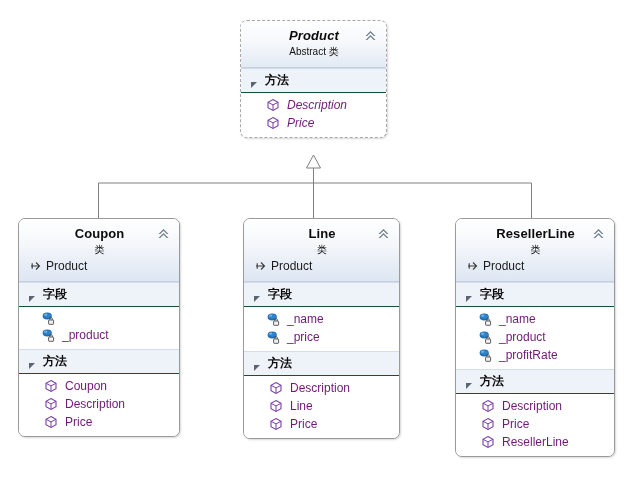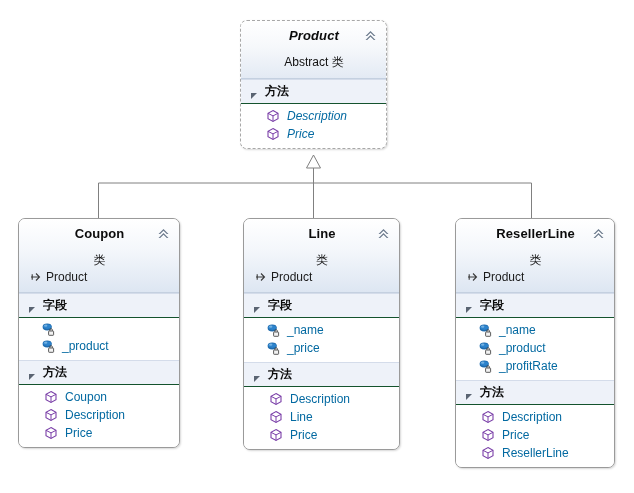--- a/index.html
+++ b/index.html
@@ -62,24 +62,24 @@
   .class-name {
     font-size: 13px;
     font-weight: bold;
     color: #0b0b0b;
     line-height: 15px;
     letter-spacing: 0.1px;
   }
   .class-name.italic { font-style: italic; }
 
   .class-kind {
-    font-size: 12px;
+    font-size: 10px;
     color: #111111;
     line-height: 15px;
-    margin-top: 12px;
+    margin-top: 1px;
   }
 
   .base-row {
     display: flex;
     align-items: center;
     gap: 4px;
     margin-top: 2px;
     line-height: 14px;
   }
   .base-name {
@@ -136,21 +136,21 @@
     padding: 1px 6px 1px 22px;
     line-height: 16px;
     white-space: nowrap;
   }
   .member-icon {
     width: 14px; height: 14px;
     flex: 0 0 14px;
   }
   .member-name {
     font-size: 12px;
-    color: #0369a1;
+    color: #701a75;
   }
   .member-name.italic { font-style: italic; }
   .member.indent-more { padding-left: 25px; }
 </style>
 </head>
 <body>
 
 <div id="canvas">
 
   <svg id="connectors" viewBox="0 0 634 493" width="634" height="493">

